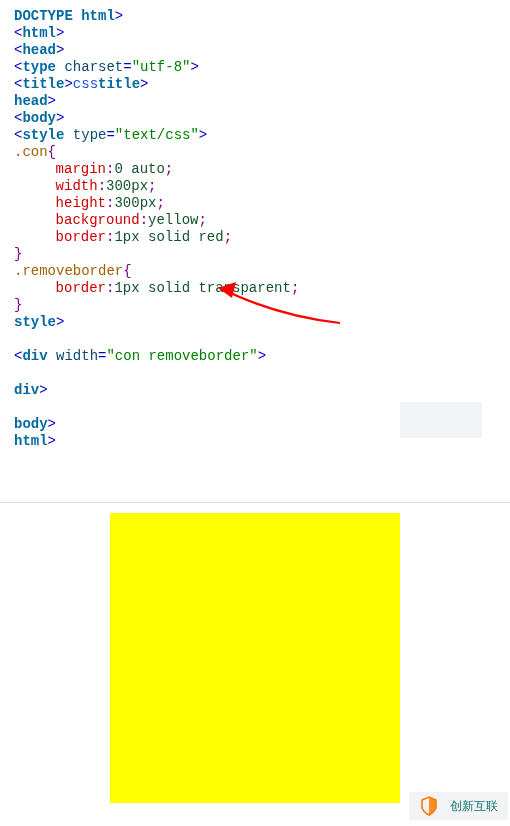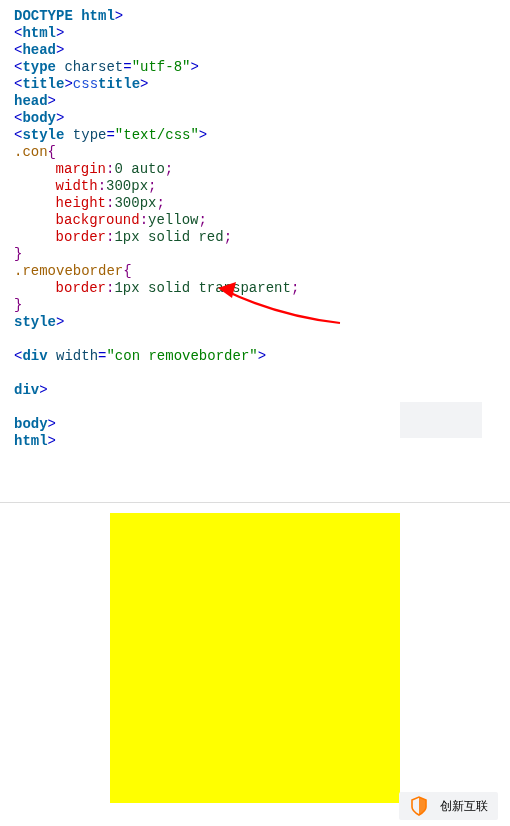--- a/index.html
+++ b/index.html
@@ -58,30 +58,30 @@
   position: absolute;
   right: 28px;
   top: 402px;
   width: 82px;
   height: 36px;
   background: #f2f3f5;
 }
 
 .watermark {
   position: absolute;
-  right: 12px;
+  right: 2px;
   bottom: 6px;
   display: flex;
   align-items: center;
   gap: 11px;
   background: #f2f3f5;
   padding: 4px 10px;
   font-family: "Microsoft YaHei", Arial, sans-serif;
   font-size: 12px;
-  color: #000000;
+  color: #0f766e;
   border-radius: 2px;
 }
 .watermark .logo {
   width: 20px;
   height: 20px;
   position: relative;
   display: inline-block;
 }
 .watermark .logo svg { display:block; }
 </style>

